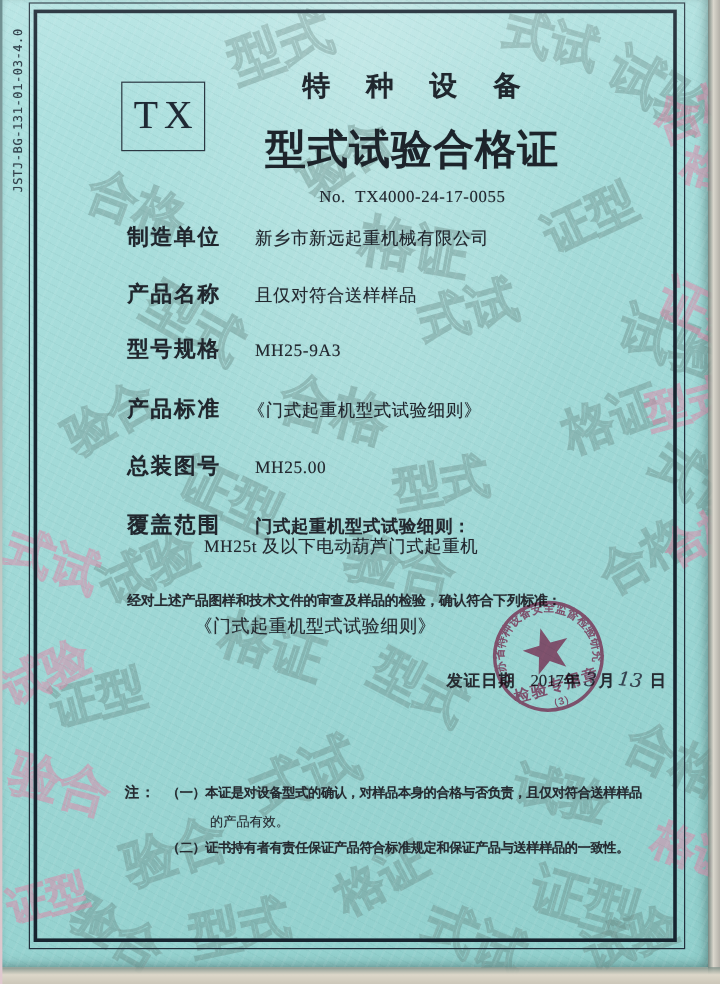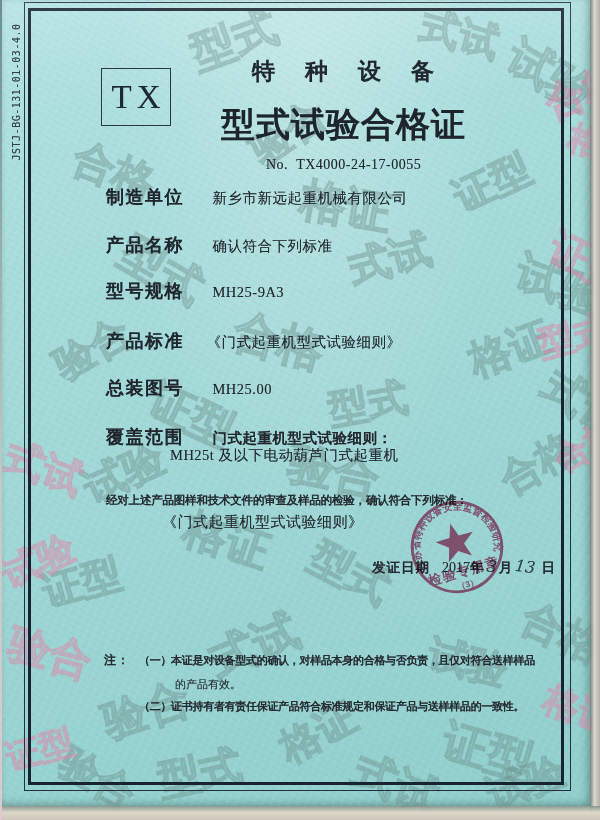--- a/index.html
+++ b/index.html
@@ -161,21 +161,21 @@
     <div class="abs no-line">
       <span>No.</span><span class="no-val">TX4000-24-17-0055</span>
     </div>
 
     <div class="abs" style="left:106px; top:185px;">
       <span class="row-label">制造单位</span>
       <span class="row-value" style="margin-left:24px;">新乡市新远起重机械有限公司</span>
     </div>
     <div class="abs" style="left:106px; top:233px;">
       <span class="row-label">产品名称</span>
-      <span class="row-value" style="margin-left:24px;">确认符合下列标准</span>
+      <span class="row-value" style="margin-left:24px;">且仅对符合送样样品</span>
     </div>
     <div class="abs" style="left:106px; top:279px;">
       <span class="row-label">型号规格</span>
       <span class="row-value" style="margin-left:24px;">MH25-9A3</span>
     </div>
     <div class="abs" style="left:106px; top:329px;">
       <span class="row-label">产品标准</span>
       <span class="row-value" style="margin-left:18px;">《门式起重机型式试验细则》</span>
     </div>
     <div class="abs" style="left:106px; top:376px;text-align:right;">

